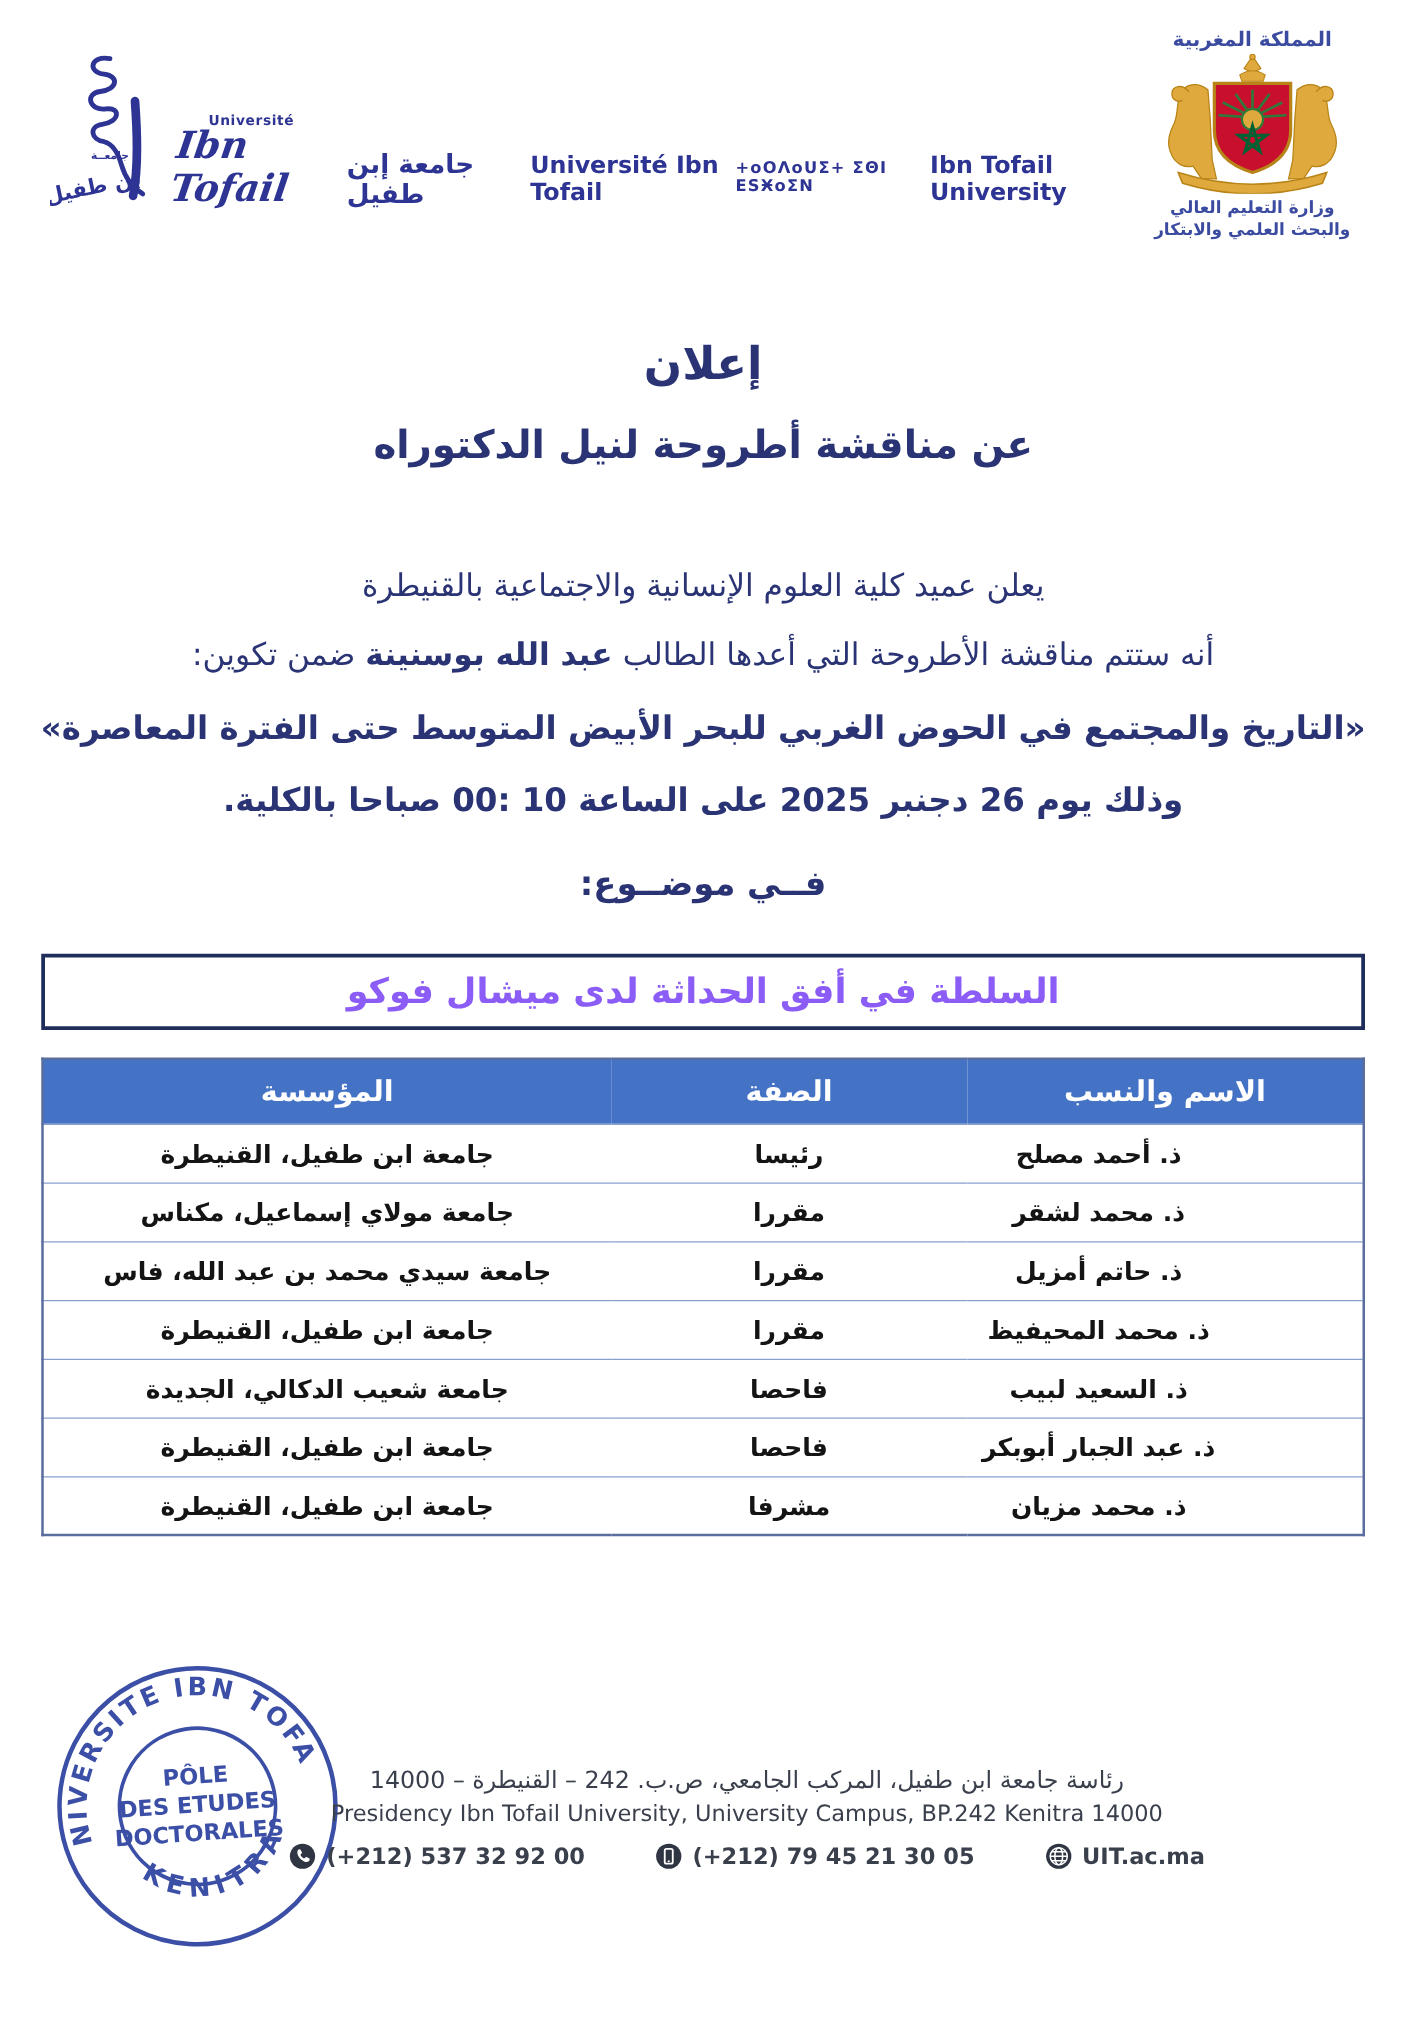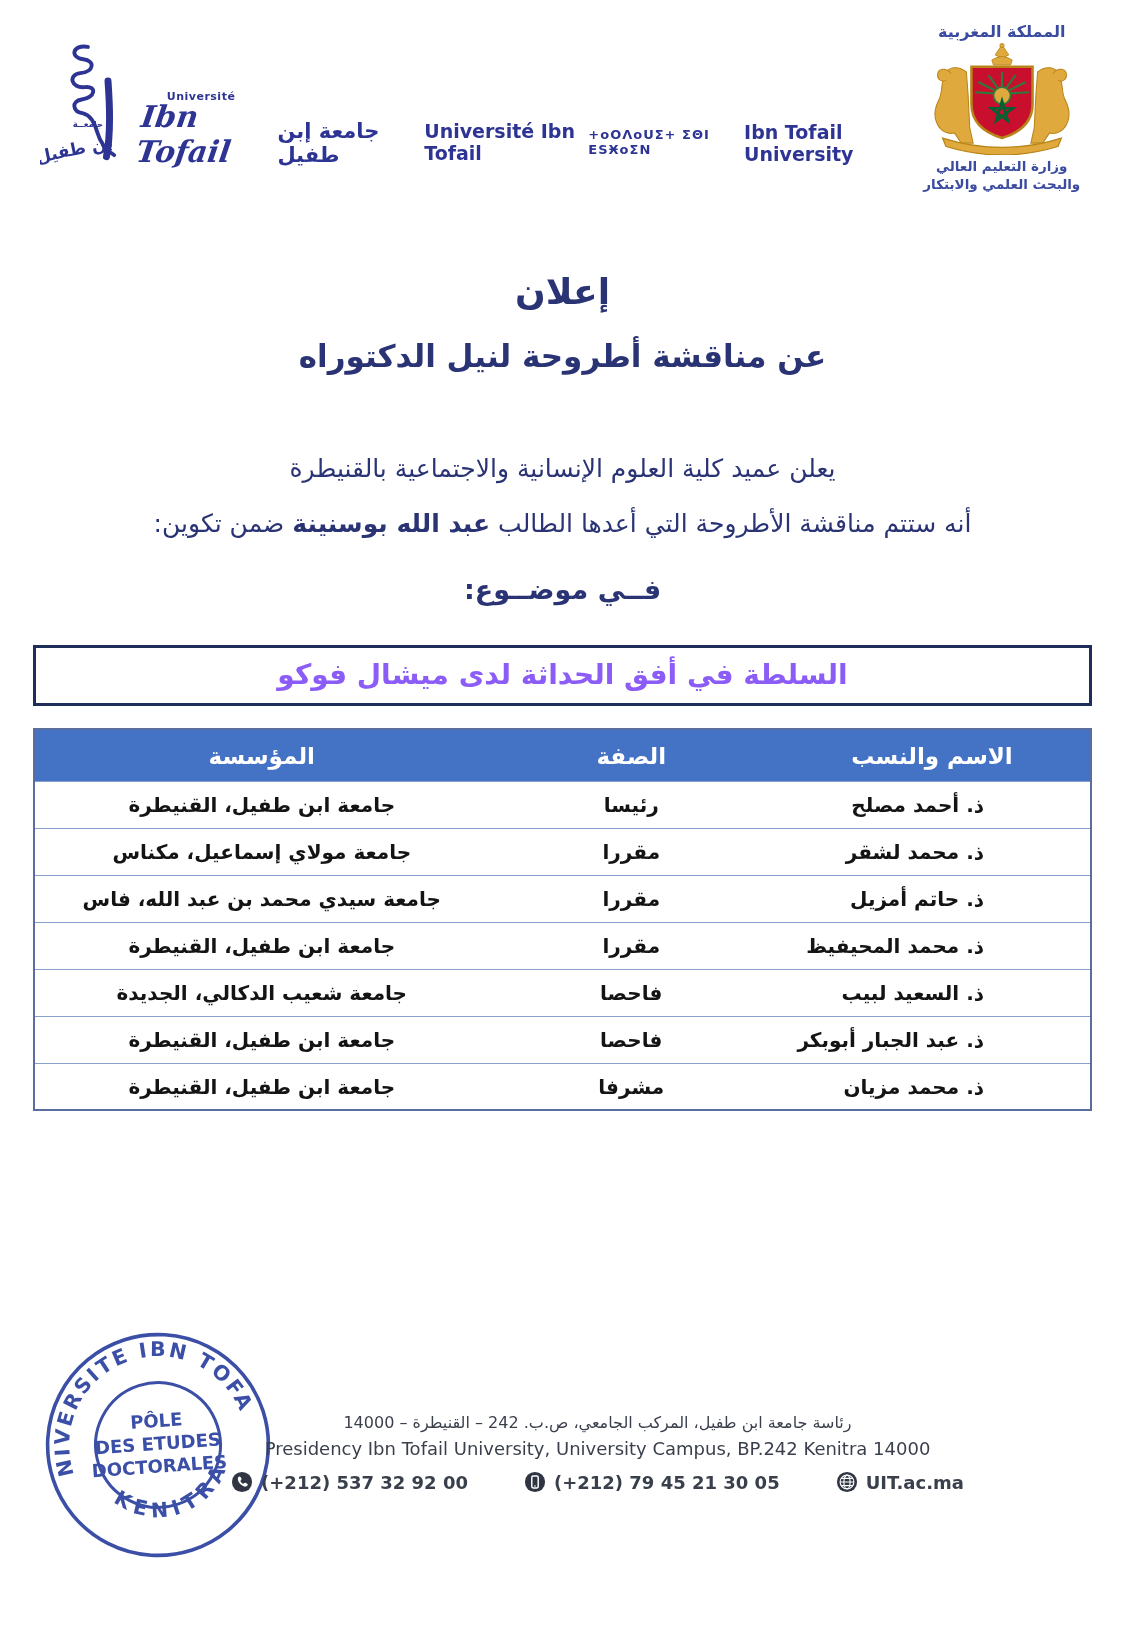--- a/index.html
+++ b/index.html
@@ -40,28 +40,28 @@
   .thesis-box { margin:40px 33px 0 33px; border:3px solid #1f2d5a; padding:10px 8px 12px 8px; }
   .thesis-title { font-size:28px; font-weight:bold; color:#8b5cf6; text-align:center; direction:rtl; }
 
   .committee-intro { direction:rtl; text-align:right; font-size:23px; color:#2a3474; margin:22px 40px 0 0; }
 
   
   .tbl-wrap { margin:22px 33px 0 33px; }
   table.committee { width:100%; border-collapse:collapse; direction:rtl; border:2px solid #5a6e9e; }
   table.committee th { background:#4472c4; color:#ffffff; font-size:23px; font-weight:bold; height:52px; text-align:center; }
   table.committee td { border-top:1.5px solid #8aa0cc; font-size:20px; font-weight:bold; color:#141414; height:47px; text-align:center; }
-  table.committee td.name-cell { text-align:right; padding-right:106px; }
+  table.committee td.name-cell { text-align:center; padding-right:106px; }
   table.committee col.c-name { width:30%; } table.committee col.c-role { width:27%; } table.committee col.c-inst { width:43%; }
 
   
   .footer { position:absolute; left:0; right:0; bottom:40px; height:260px; }
   .stamp { position:absolute; left:38px; top:0px; width:240px; height:240px; transform:rotate(-18deg); }
   .footer-center { position:absolute; left:200px; right:130px; top:88px; text-align:center; }
-  .addr-ar { direction:rtl; font-size:16px; color:#3a3f4c; }
+  .addr-ar { direction:rtl; font-size:19px; color:#3a3f4c; }
   .addr-en { font-size:18px; color:#3a3f4c; margin-top:6px; }
   .contact-row { display:flex; justify-content:center; gap:56px; margin-top:12px; align-items:center; }
   .contact-item { display:flex; align-items:center; gap:8px; font-size:18px; color:#3a3f4c; font-weight:bold; }
 </style>
 </head>
 <body>
 
 <div class="page">
 
   <div class="header">
@@ -138,21 +138,25 @@
   <div class="announce">
     <div class="title">إعلان</div>
     <div class="subtitle">عن مناقشة أطروحة لنيل الدكتوراه</div>
 
     <div class="body-line line1">يعلن عميد كلية العلوم الإنسانية والاجتماعية  بالقنيطرة</div>
 
     <div class="body-line line2">
       <span>أنه ستتم مناقشة الأطروحة التي أعدها الطالب </span><span class="bold">عبد الله بوسنينة</span><span> ضمن تكوين:</span>
     </div>
 
-
+    <div class="program-line">«التاريخ والمجتمع في الحوض الغربي للبحر الأبيض المتوسط حتى الفترة المعاصرة»</div>
+
+    <div class="date-line">
+      <span>وذلك يوم 26 دجنبر 2025 على الساعة </span><span dir="ltr">00: 10</span><span> صباحا بالكلية.</span>
+    </div>
 
     <div class="subject-label">فــي موضــوع:</div>
   </div>
 
   <div class="thesis-box">
     <div class="thesis-title">السلطة في أفق الحداثة لدى ميشال فوكو</div>
   </div>
 
 
   <div class="tbl-wrap">

